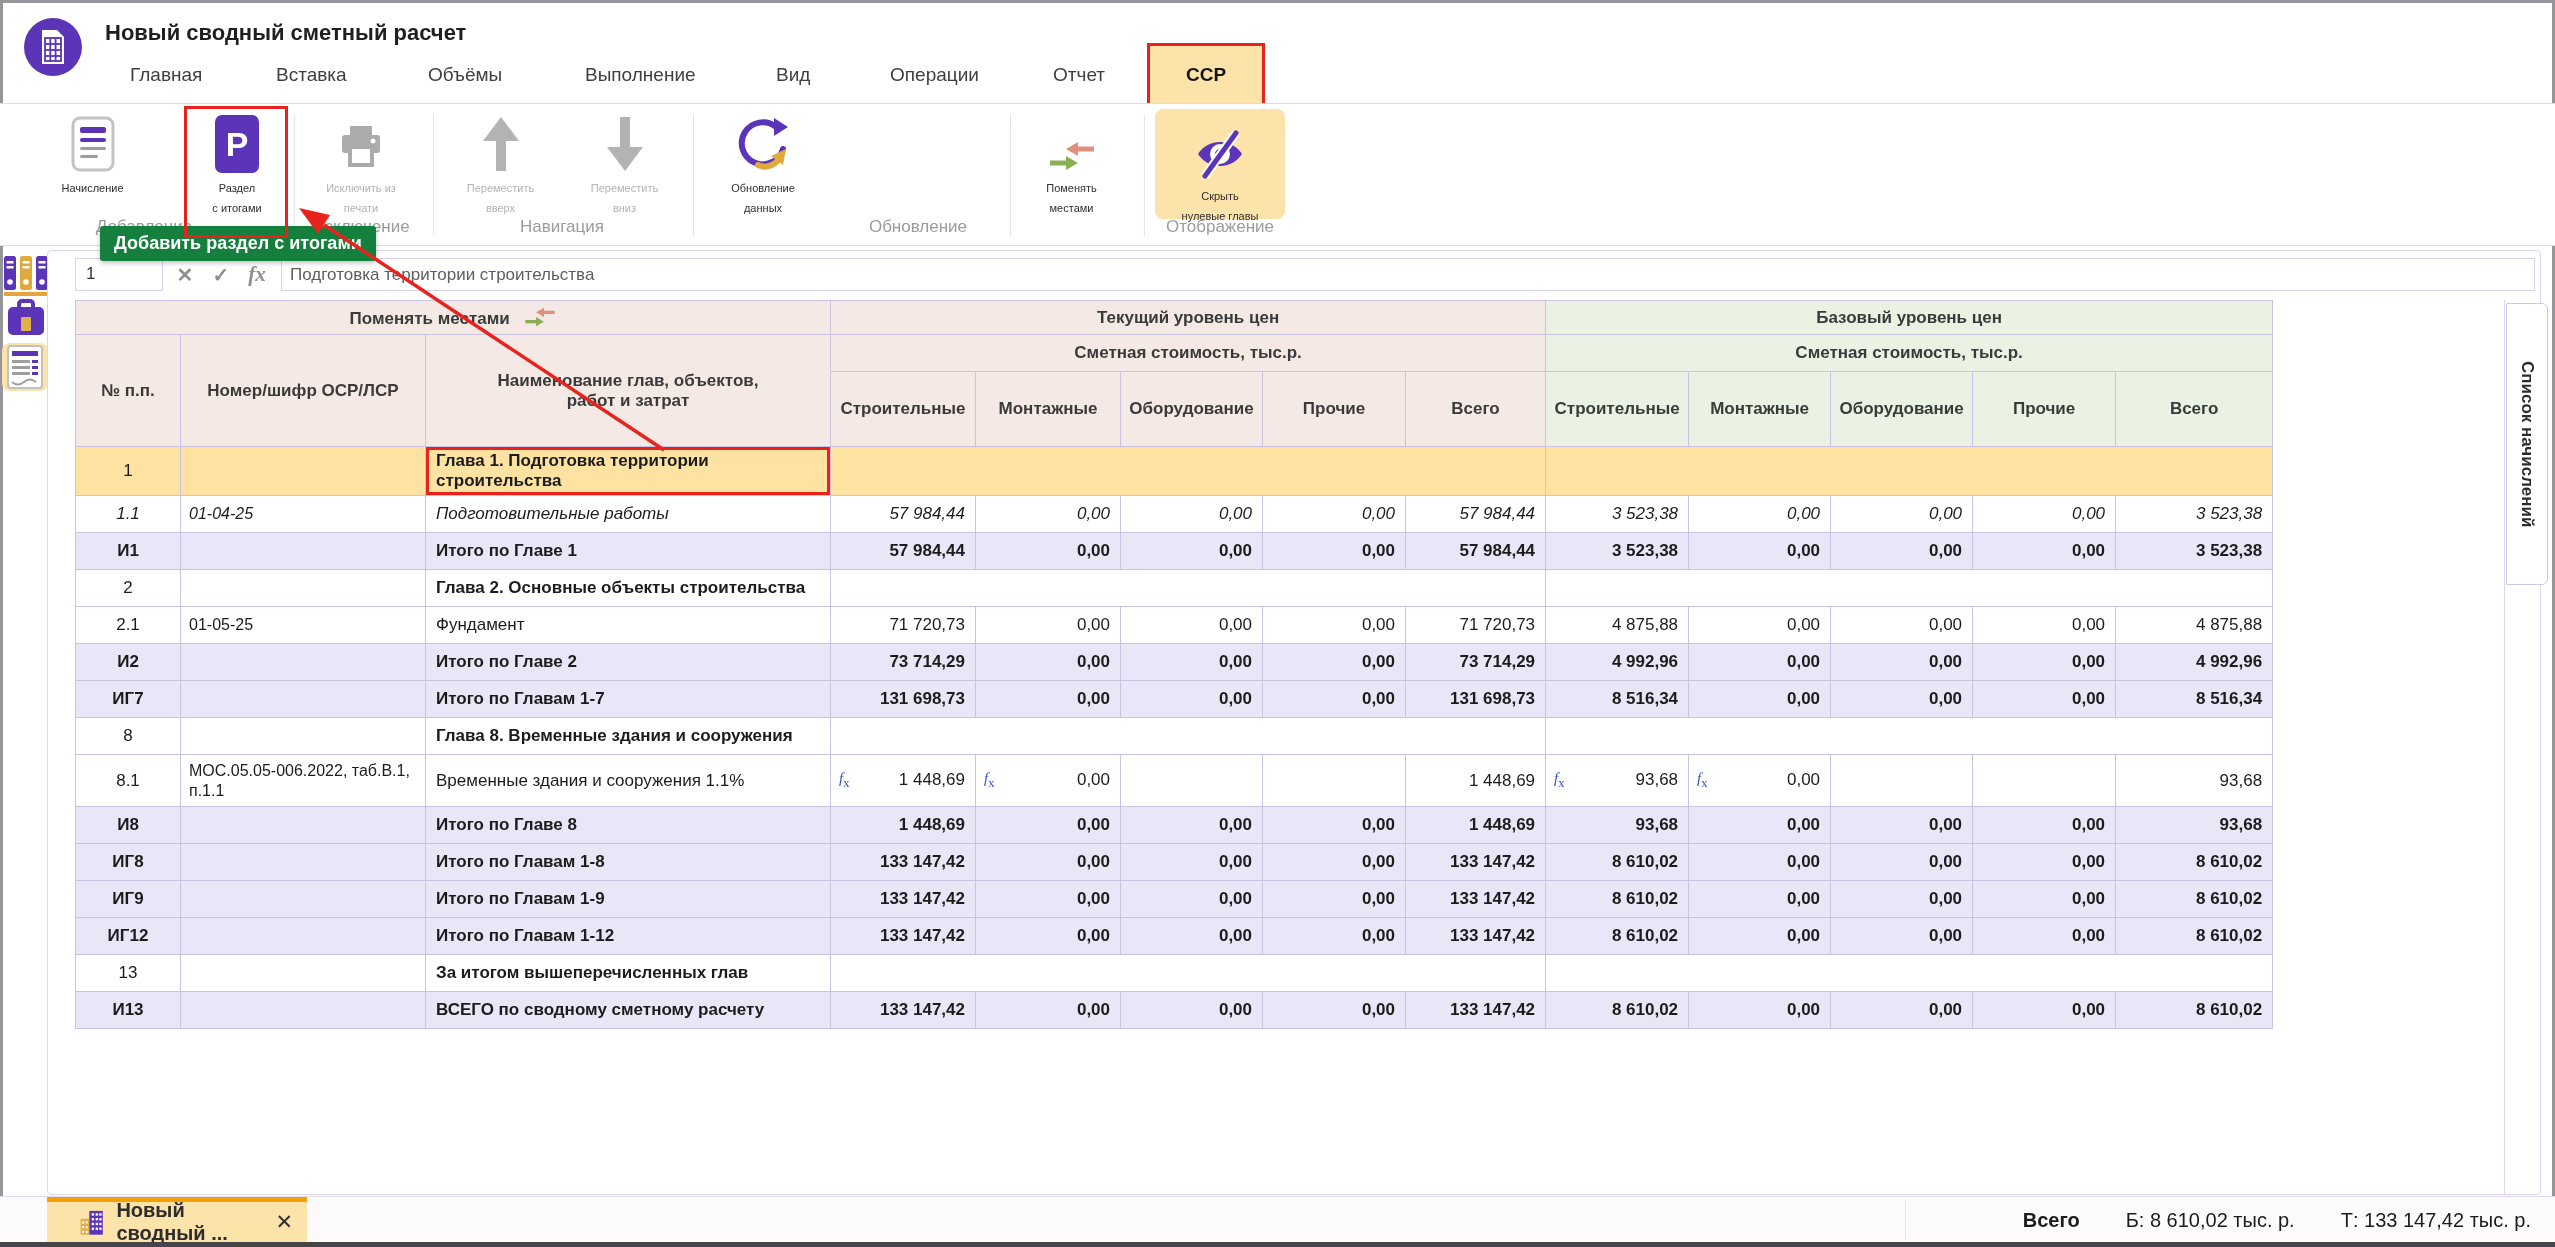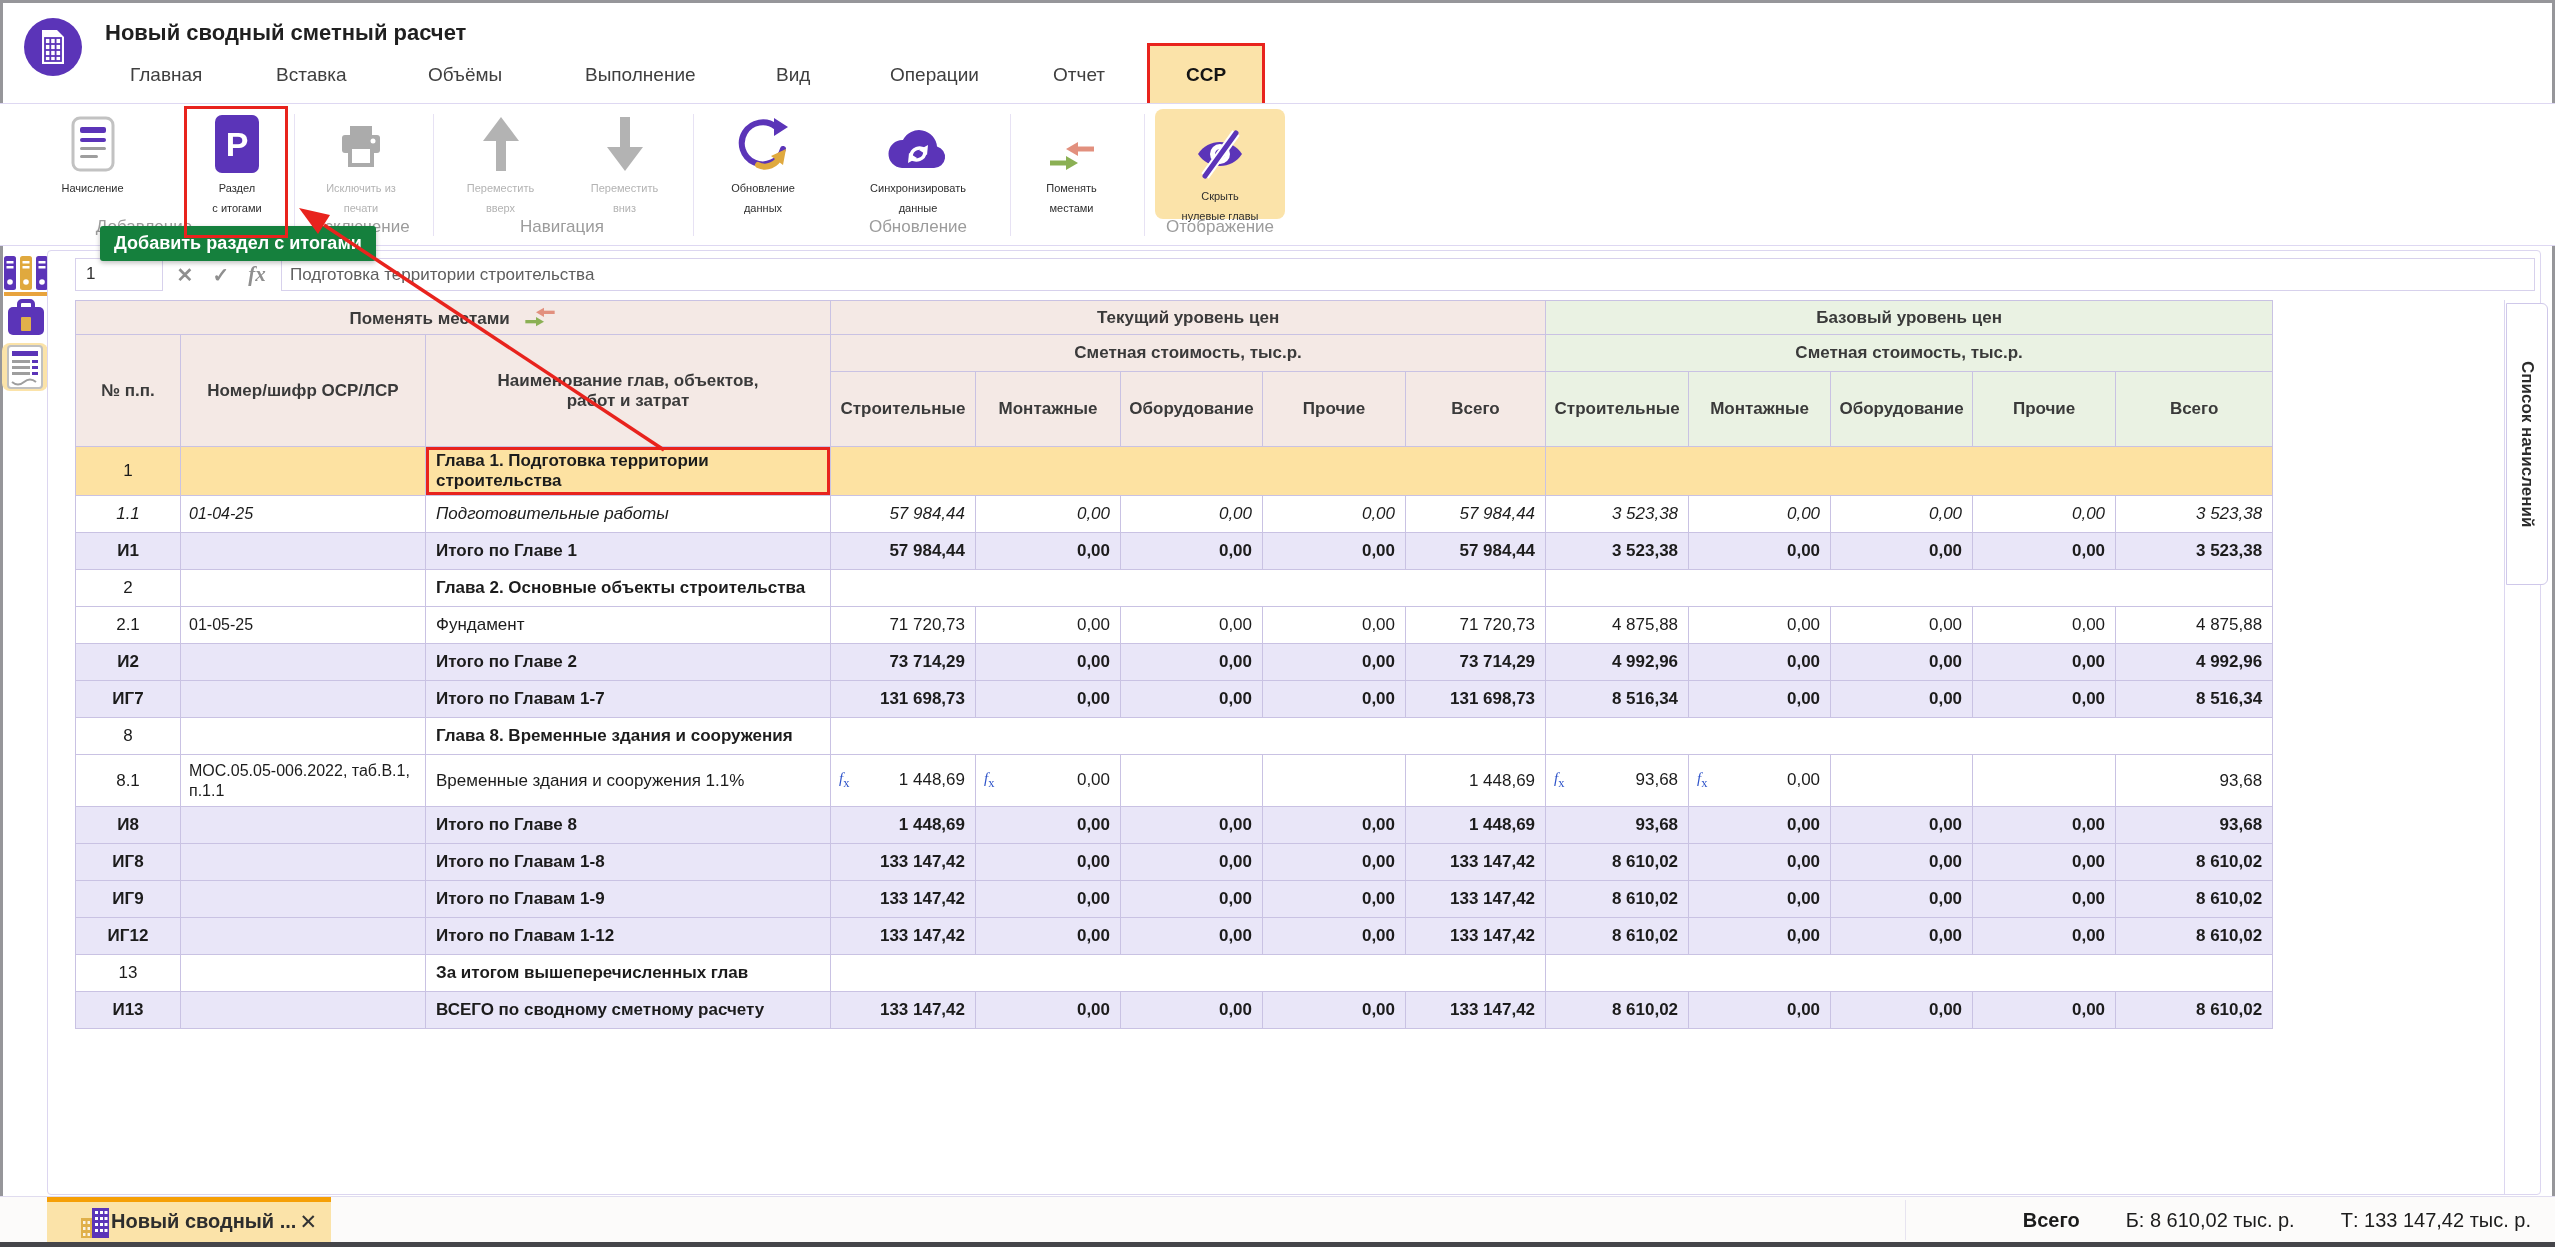--- a/index.html
+++ b/index.html
@@ -73,22 +73,22 @@
   .vline { position: absolute; left: 2504px; top: 300px; width: 1px; height: 895px; background: #dcd6f0; }
 
   .vtab { position: absolute; left: 2506px; top: 303px; width: 42px; height: 282px;
           border: 1px solid #cfc8ea; background: #fff; border-radius: 0 6px 6px 0;
           display: flex; align-items: center; justify-content: center;
           writing-mode: vertical-rl; font-size: 17px; font-weight: 600; color: #2b2b2b; }
 
   
   .bottombar { position: absolute; left: 0; top: 1196px; width: 2555px; height: 46px;
                background: #fcfbfa; border-top: 1px solid #e0dcef; }
-  .btab { position: absolute; left: 47px; top: 1197px; width: 284px; height: 45px; background: #fbe3a9;
-          display: flex; align-items: center; gap: 0; padding: 4px 14px 0 32px; }
+  .btab { position: absolute; left: 47px; top: 1197px; width: 260px; height: 45px; background: #fbe3a9;
+          display: flex; align-items: center; gap: 12px; padding: 4px 14px 0 32px; }
   .btab::before { content: ""; position: absolute; left: 0; top: 0; right: 0; height: 5px; background: #f59f06; }
   .btab-label { font-size: 20px; font-weight: 700; color: #2d2d2d; }
   .btab-close { margin-left: auto; font-size: 21px; color: #333; font-weight: 400; }
   .statusbar { position: absolute; right: 24px; top: 1202px; height: 36px; display: flex; gap: 46px;
                align-items: center; font-size: 20px; color: #1c1c1c; }
   .status-sep { position: absolute; left: 1905px; top: 1200px; width: 1px; height: 40px; background: #e7e4f0; }
   .darkstrip { position: absolute; left: 0; top: 1242px; width: 2555px; height: 5px; background: #45454a; }
 </style>
 </head>
 <body>
@@ -184,33 +184,20 @@
           <path d="M40 9 A21 21 0 1 0 47 31" stroke="#5b34b8" stroke-width="6" stroke-linecap="round"></path>
           <polygon points="38,0 52,9 38,18" fill="#5b34b8"></polygon>
           <path d="M22 47 A16 16 0 0 0 44 38" stroke="#e0a93e" stroke-width="6" stroke-linecap="round"></path>
           <polygon points="50,31 47,47 35,38" fill="#e0a93e"></polygon>
         </svg>
       </div>
       <div class="rlab">Обновление
 данных</div>
     </div>
 
-    <div class="rbtn" style="left:838px;width:160px">
-      <div class="ric">
-        <svg width="64" height="48" viewBox="0 0 64 46">
-          <path d="M16 42 h32 a11 11 0 0 0 3 -21.6 A18 18 0 0 0 17 14 A13 13 0 0 0 16 42 Z" fill="#5b34b8"></path>
-          <path d="M25 30 a8.5 8.5 0 0 1 14.5 -5.5" stroke="#fff" stroke-width="3.5" fill="none"></path>
-          <polygon points="42,19 41,29 33,24" fill="#fff"></polygon>
-          <path d="M39 26 a8.5 8.5 0 0 1 -14.5 5.5" stroke="#fff" stroke-width="3.5" fill="none"></path>
-          <polygon points="22,37 23,27 31,32" fill="#fff"></polygon>
-        </svg>
-      </div>
-      <div class="rlab">Синхронизировать
-данные</div>
-    </div>
 
     <div class="rbtn" style="left:1024px;width:95px">
       <div class="ric">
         <svg width="48" height="34" viewBox="0 0 48 32">
           <line x1="46" y1="9" x2="30" y2="9" stroke="#e2907e" stroke-width="5"></line>
           <polygon points="30,2 30,16 18,9" fill="#e2907e"></polygon>
           <line x1="2" y1="23" x2="18" y2="23" stroke="#8bb054" stroke-width="5"></line>
           <polygon points="18,16 18,30 30,23" fill="#8bb054"></polygon>
         </svg>
       </div>

